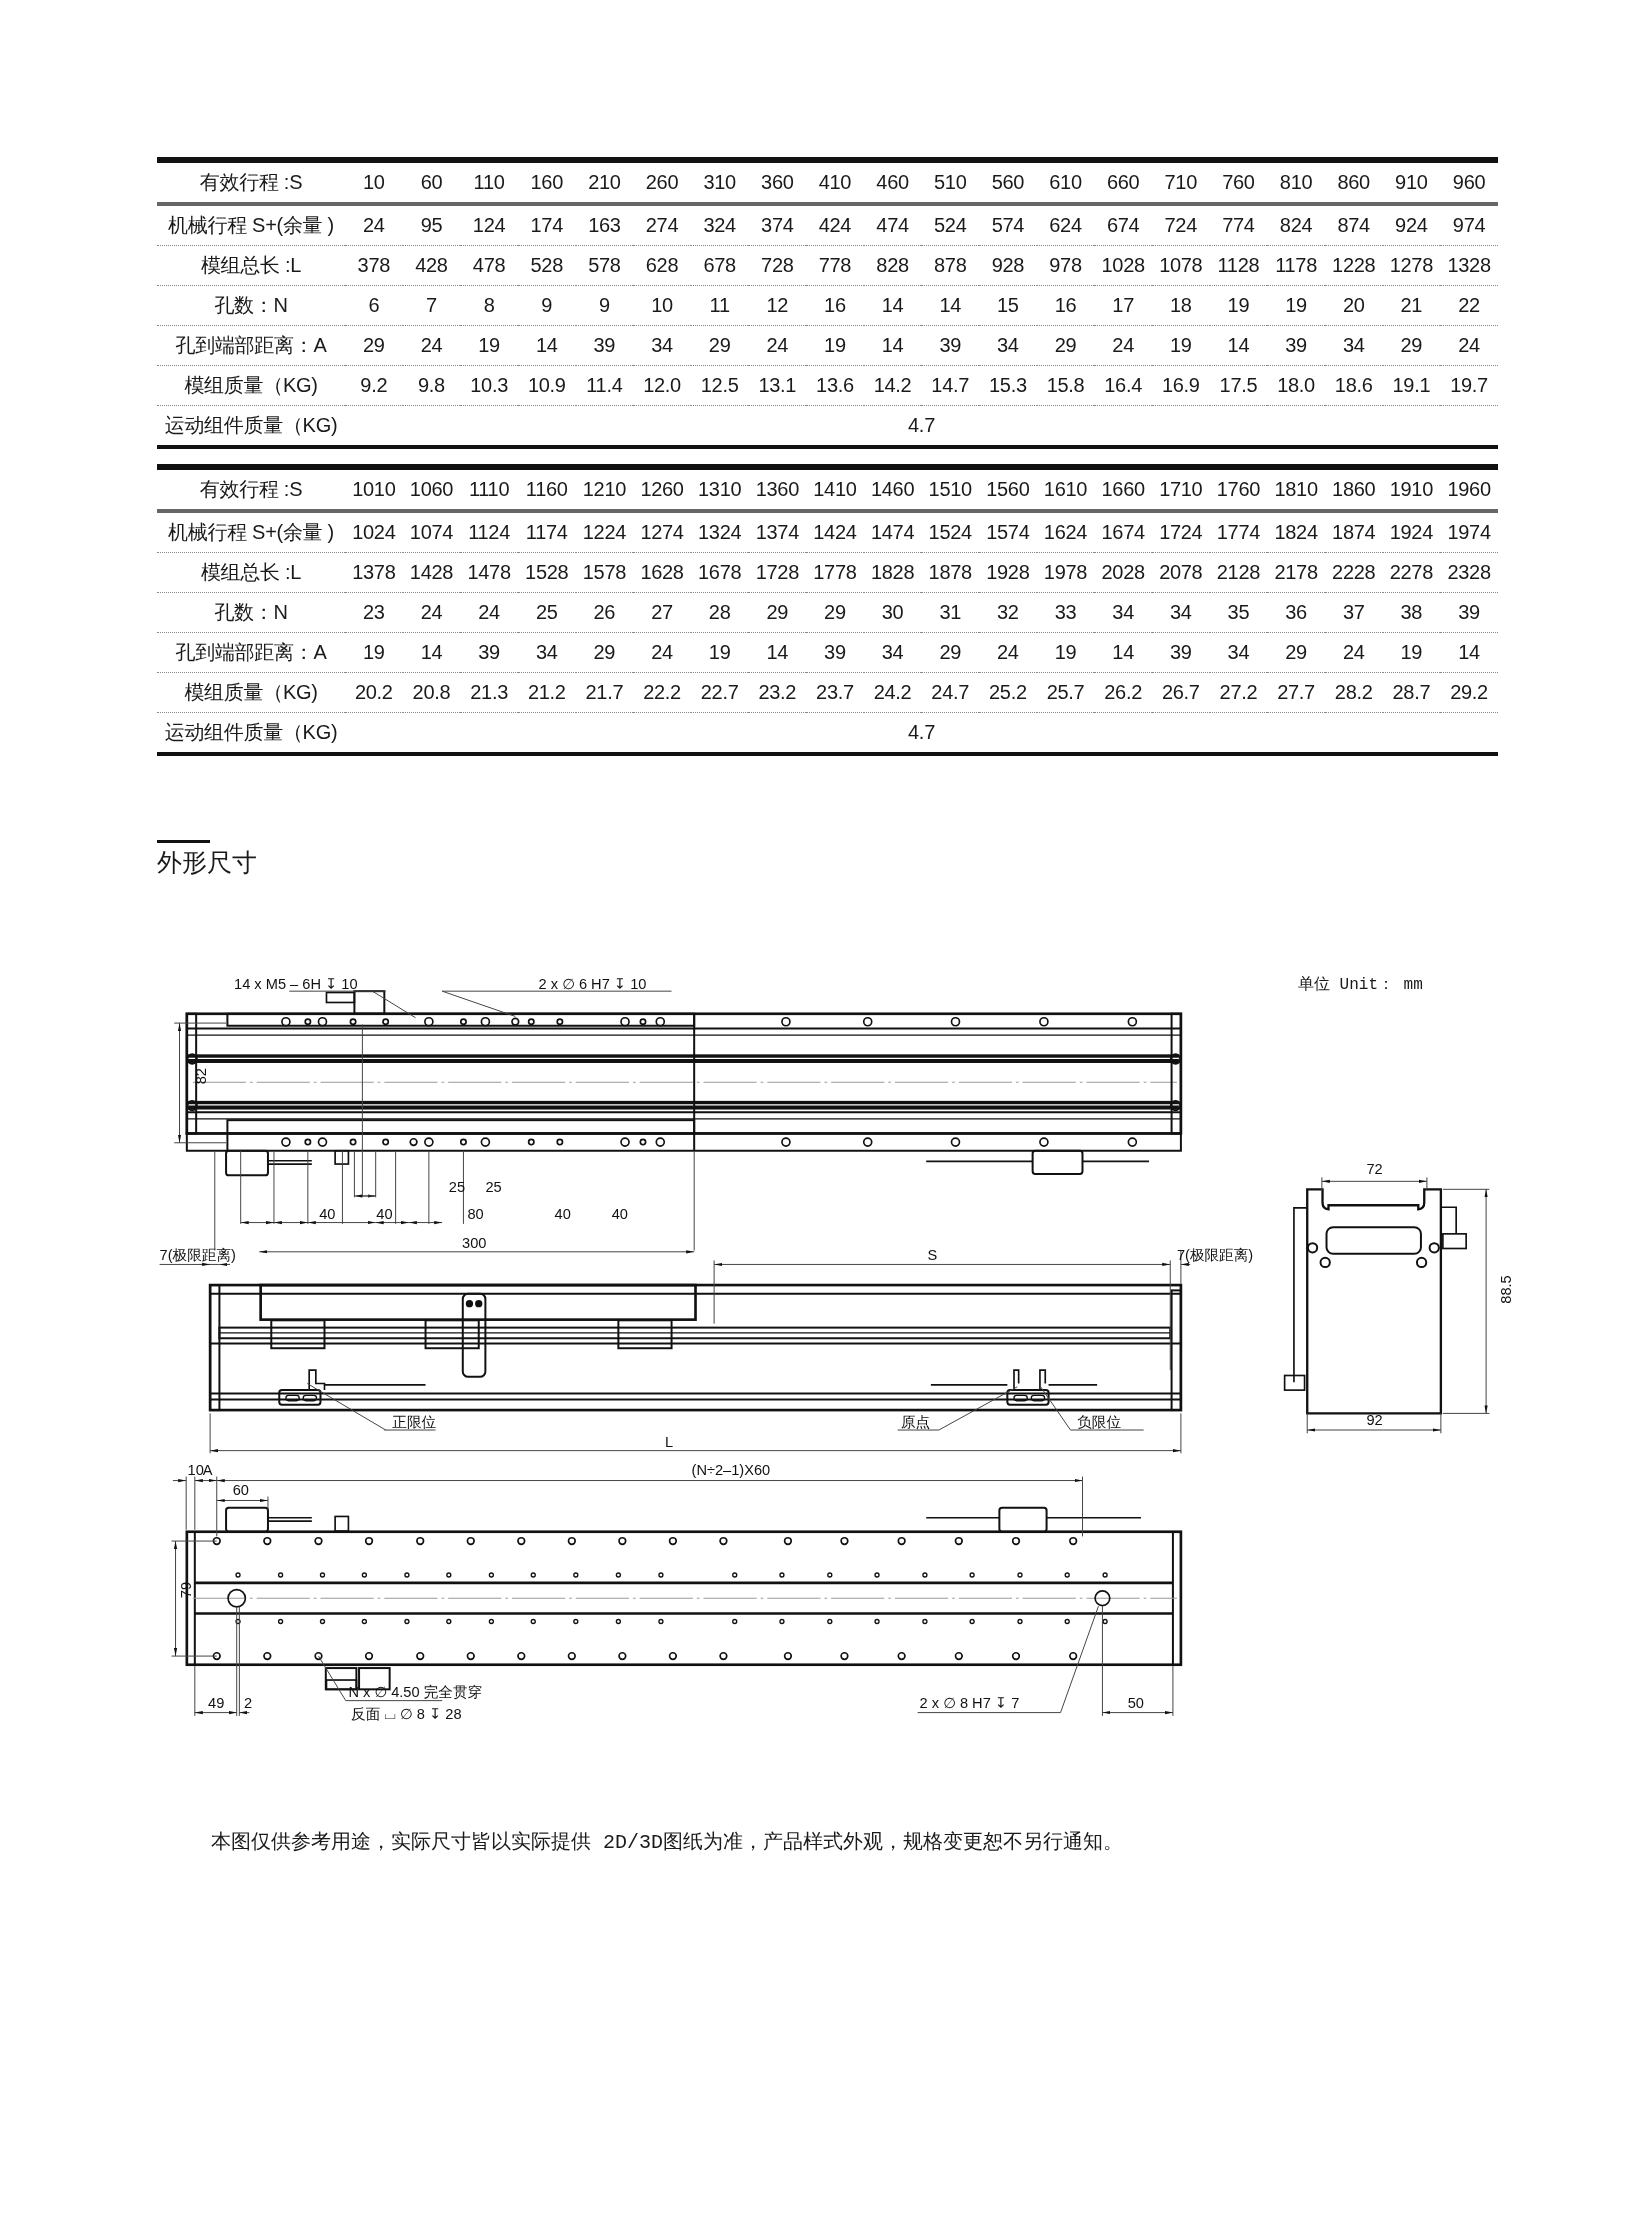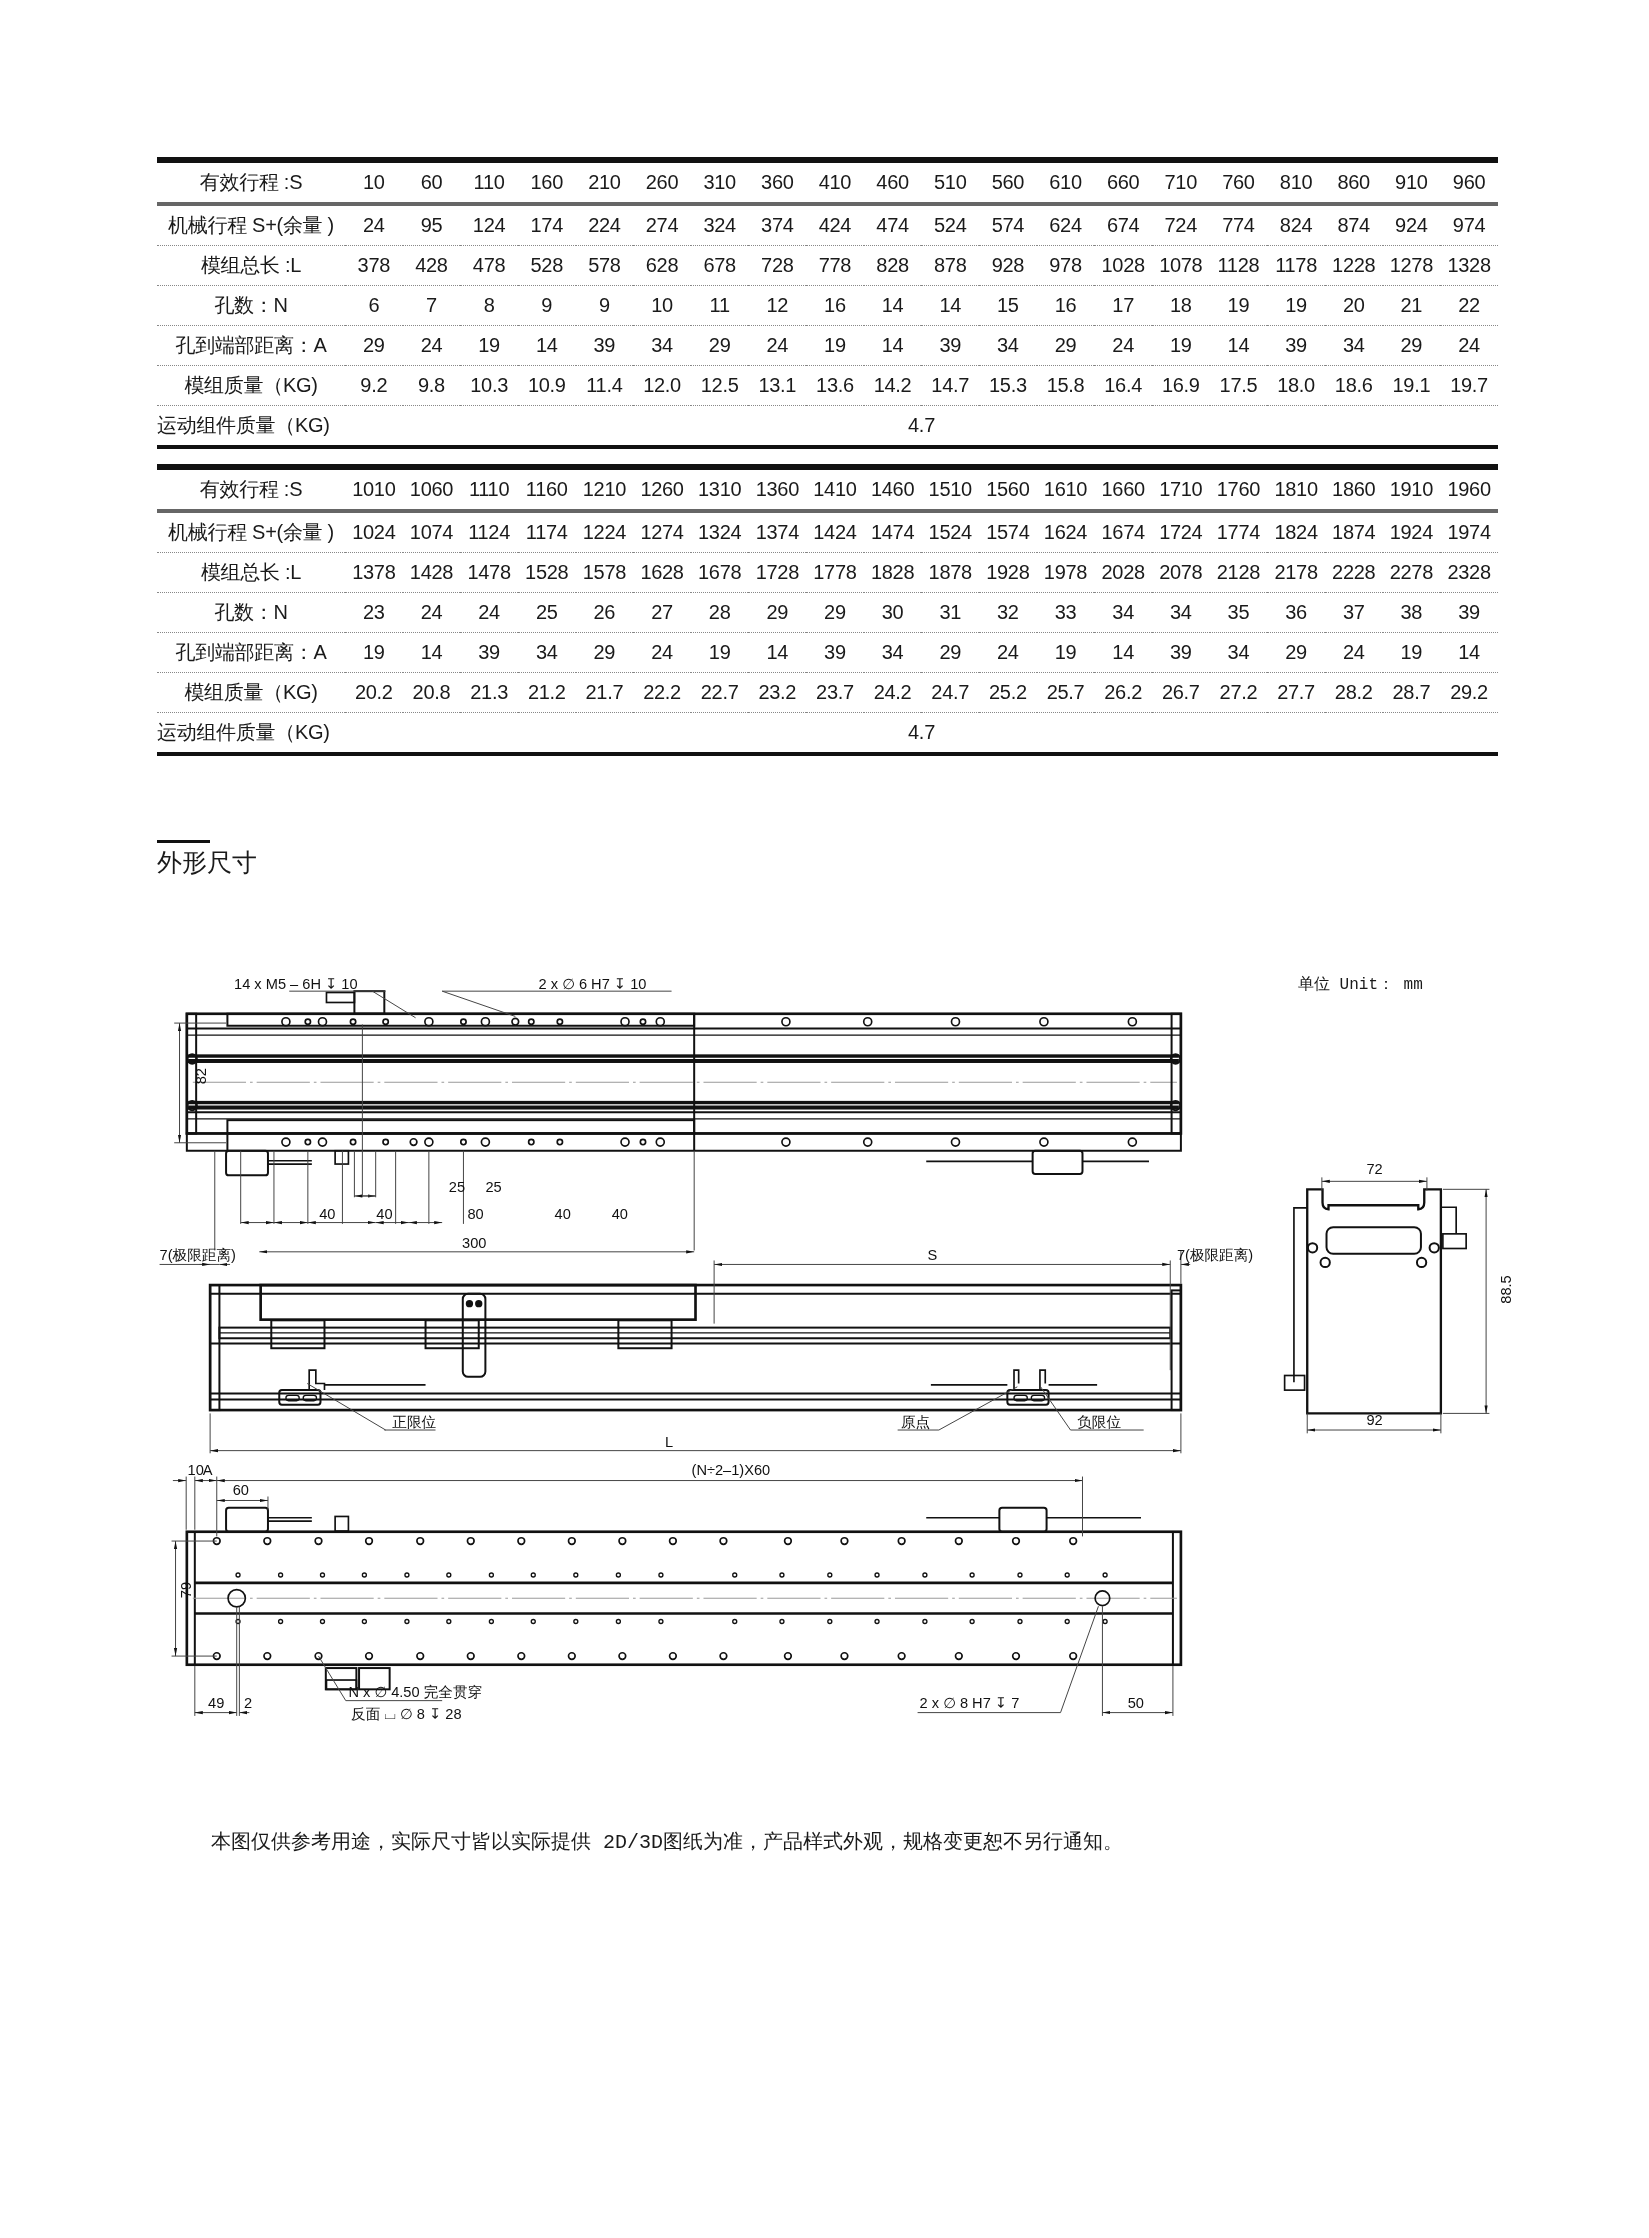--- a/index.html
+++ b/index.html
@@ -3,21 +3,21 @@
 <meta charset="utf-8">
 <style>
   html, body { margin:0; padding:0; background:#ffffff; }
   body { width:1649px; height:2239px; position:relative; font-family:"Liberation Sans","DejaVu Sans",sans-serif; color:#1a1a1a; overflow:hidden; }
   .spec-table { position:absolute; left:157px; width:1341px; border-collapse:collapse; table-layout:fixed; }
   .spec-table td { height:39px; font-size:20px; text-align:center; padding:0; white-space:nowrap; letter-spacing:-0.3px; }
   .spec-table td.lbl { width:188px; font-size:20px; }
   .spec-table tr.r-head td { border-top:6px solid #111; border-bottom:4px solid #666; }
   .spec-table tr.r-mid td { border-bottom:1.3px dotted #888; }
   .spec-table tr.r-last td { border-bottom:4px solid #111; }
-  .spec-table td.lbl-left { text-align:left; }
+  .spec-table td.lbl-left { text-align:center; }
   #table1 { top:157px; }
   #table2 { top:464px; }
   .section-rule { position:absolute; left:157px; top:840px; width:53px; height:2.7px; background:#111; }
   .section-title { position:absolute; left:157px; top:846px; font-size:25px; font-family:"DejaVu Sans",sans-serif; }
   .drawing { position:absolute; left:0; top:0; width:1649px; height:2239px; }
   .note { position:absolute; left:211px; top:1828px; font-size:20px; font-family:Liberation Mono, monospace; }
   .unit { position:absolute; left:1298px; top:974px; font-size:16px; font-family:Liberation Mono, monospace; }
   svg text { font-family:"Liberation Sans","DejaVu Sans",sans-serif; }
 </style>
 </head>
@@ -47,21 +47,21 @@
         <td>860</td>
         <td>910</td>
         <td>960</td>
       </tr>
       <tr class="r-mid">
         <td class="lbl">机械行程 S+(余量 )</td>
         <td>24</td>
         <td>95</td>
         <td>124</td>
         <td>174</td>
-        <td>224</td>
+        <td>163</td>
         <td>274</td>
         <td>324</td>
         <td>374</td>
         <td>424</td>
         <td>474</td>
         <td>524</td>
         <td>574</td>
         <td>624</td>
         <td>674</td>
         <td>724</td>

